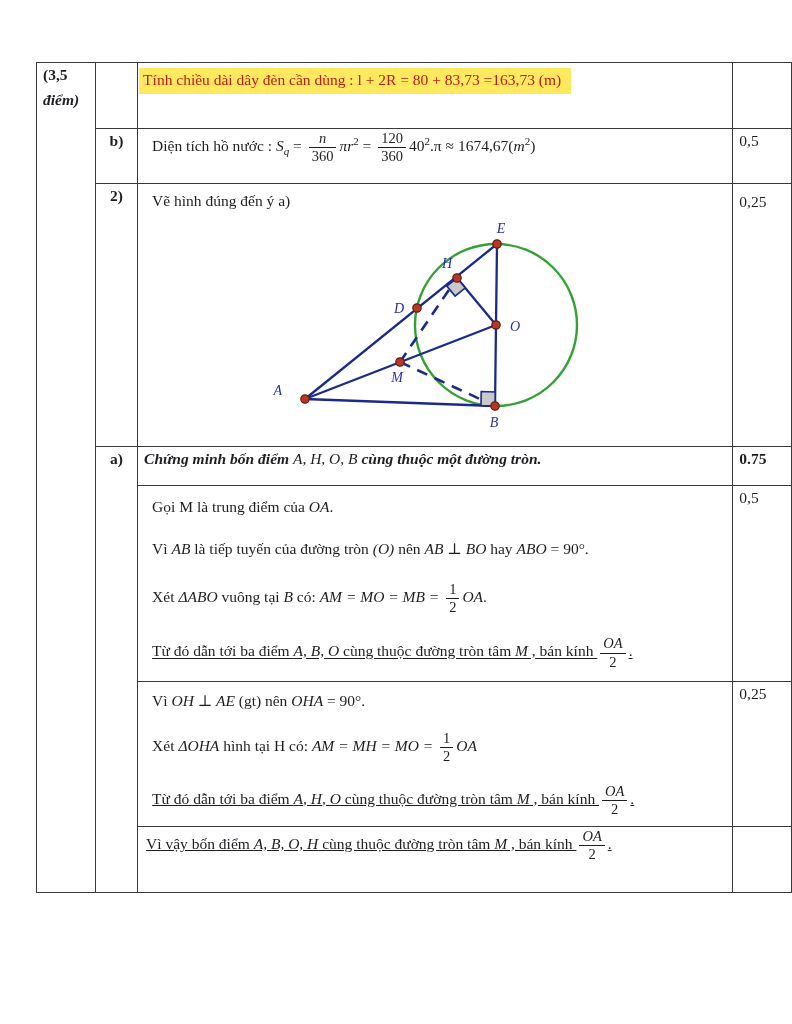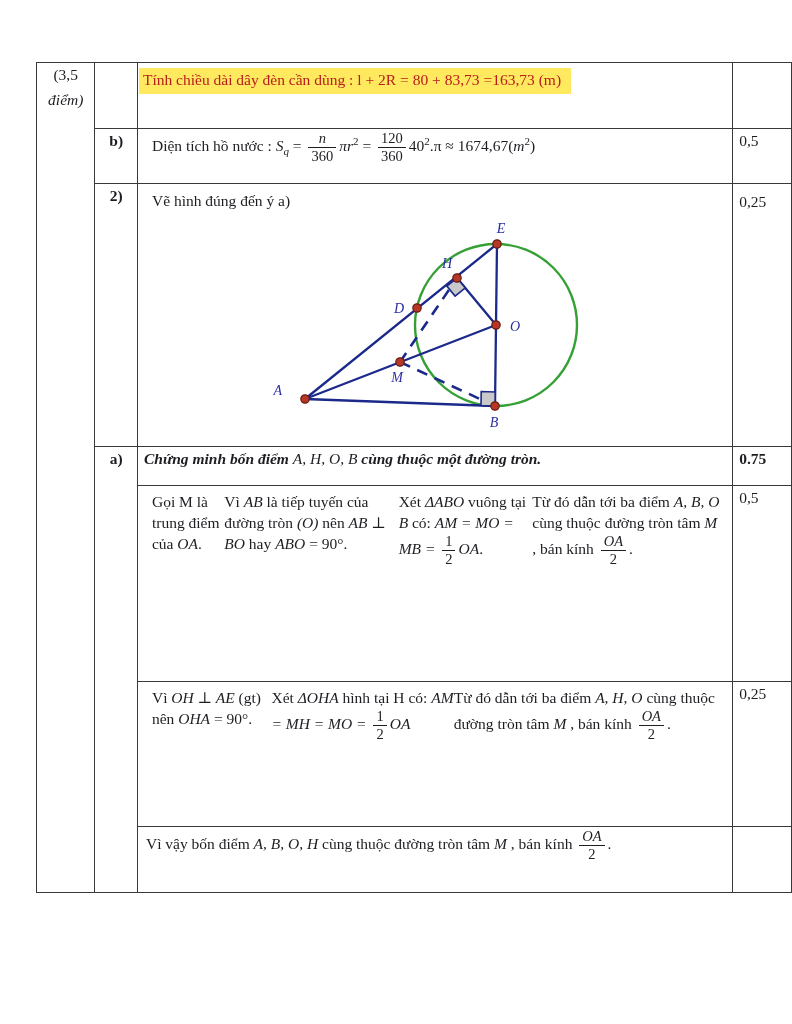--- a/index.html
+++ b/index.html
@@ -16,41 +16,41 @@
   table.answer td{
     border:1.4px solid var(--border,#3a3a3a);
     vertical-align:top;
     font-size:15.5px;line-height:1.35;
     padding:2px 6px;
     overflow:hidden;
   }
   td.scorecol{width:56px;text-align:left;vertical-align:middle;font-size:15px;}
   td.scorecol.top{vertical-align:top;padding-top:8px;}
   td.labelcol{width:38px;text-align:center;font-weight:bold;padding-top:6px;}
-  td.qcol{width:51px;text-align:center;padding-top:8px;}
+  td.qcol{width:51px;padding-top:8px;font-weight:bold;}
   td.content{width:577px;}
   .q-line{display:block;}
   .q-it{font-style:italic;}
   .hl{
     display:inline-block;background:var(--highlight,#ffe95e);
     padding:2px 10px 3px 4px;margin-top:2px;
     color:#b91c1c;
   }
   .mid{vertical-align:middle;}
   .mi{font-style:italic;}
   .frac{display:inline-block;text-align:center;vertical-align:middle;line-height:1.05;margin:0 3px;font-size:14.5px;}
   .frac .fn{display:block;padding:0 3px 1px;border-bottom:1.3px solid currentColor;}
   .frac .fd{display:block;padding:1px 3px 0;}
   sub.q{font-size:11px;font-style:italic;}
   sup.s{font-size:11px;}
   .line{margin:0 0 16px 0;padding:0;}
-  .line:last-child{margin-bottom:0;}
+  .line:last-child{margin-bottom:0;text-decoration:underline;}
   .heading{font-weight:bold;font-style:italic;padding:6px 2px;}
   .heading .mi{font-weight:normal;}
-  .vcenter{display:flex;flex-direction:row;justify-content:space-evenly;height:100%;box-sizing:border-box;padding:4px 2px;}
+  .vcenter{display:flex;flex-direction:column;justify-content:space-evenly;height:100%;box-sizing:border-box;padding:4px 2px;}
   td.noPad{padding:0;}
   .fig-caption{margin:5px 0 0 8px;}
   svg.diagram{display:block;margin-top:2px;}
   svg .ln{stroke:var(--navy,#1b2a8a);stroke-width:2.3;fill:none;stroke-linecap:round;}
   svg .dash{stroke:var(--navy,#1b2a8a);stroke-width:2.6;fill:none;stroke-dasharray:11 8;stroke-linecap:butt;}
   svg .crc{stroke:var(--green,#35a035);stroke-width:2.4;fill:none;}
   svg .dot{fill:var(--dot,#b63726);stroke:var(--dotedge,#651c10);stroke-width:1.2;}
   svg .ra{fill:var(--angle,#c9c9c9);stroke:var(--navy,#1b2a8a);stroke-width:1.6;}
   svg text.lbl{fill:var(--label,#2a2fa2);font-family:"Liberation Serif","DejaVu Serif",serif;font-style:italic;font-size:14px;}
 </style>

